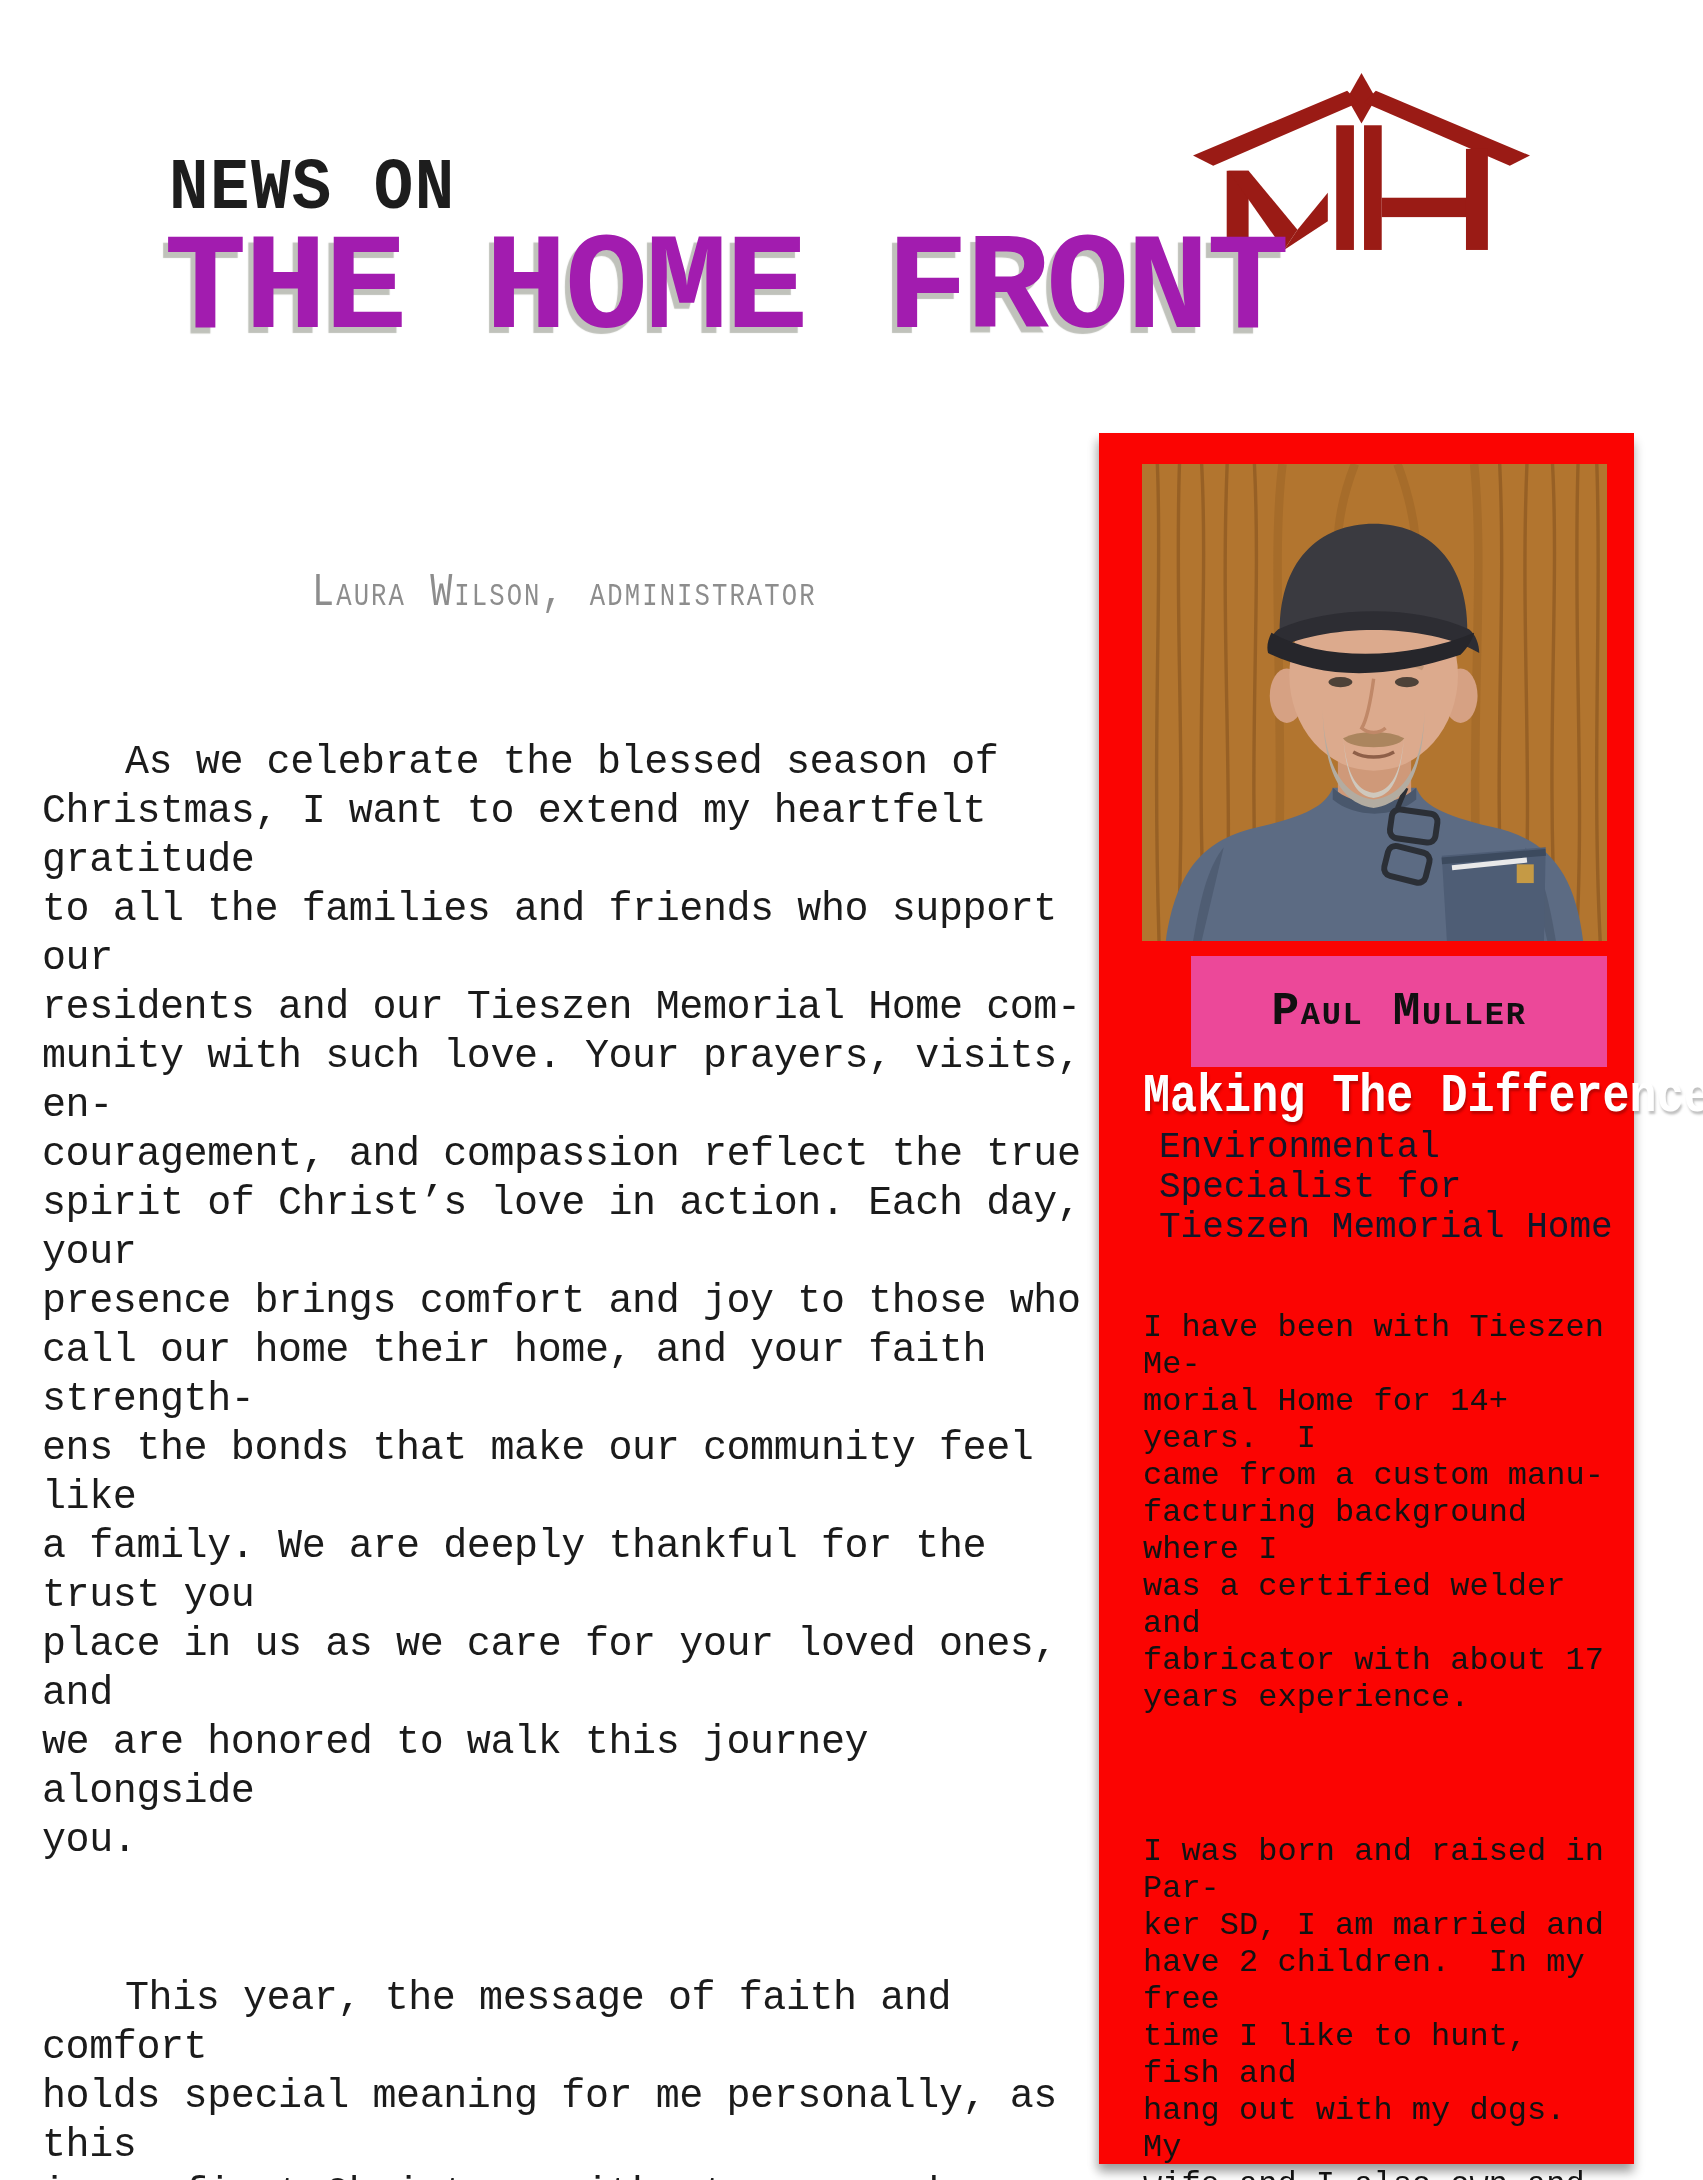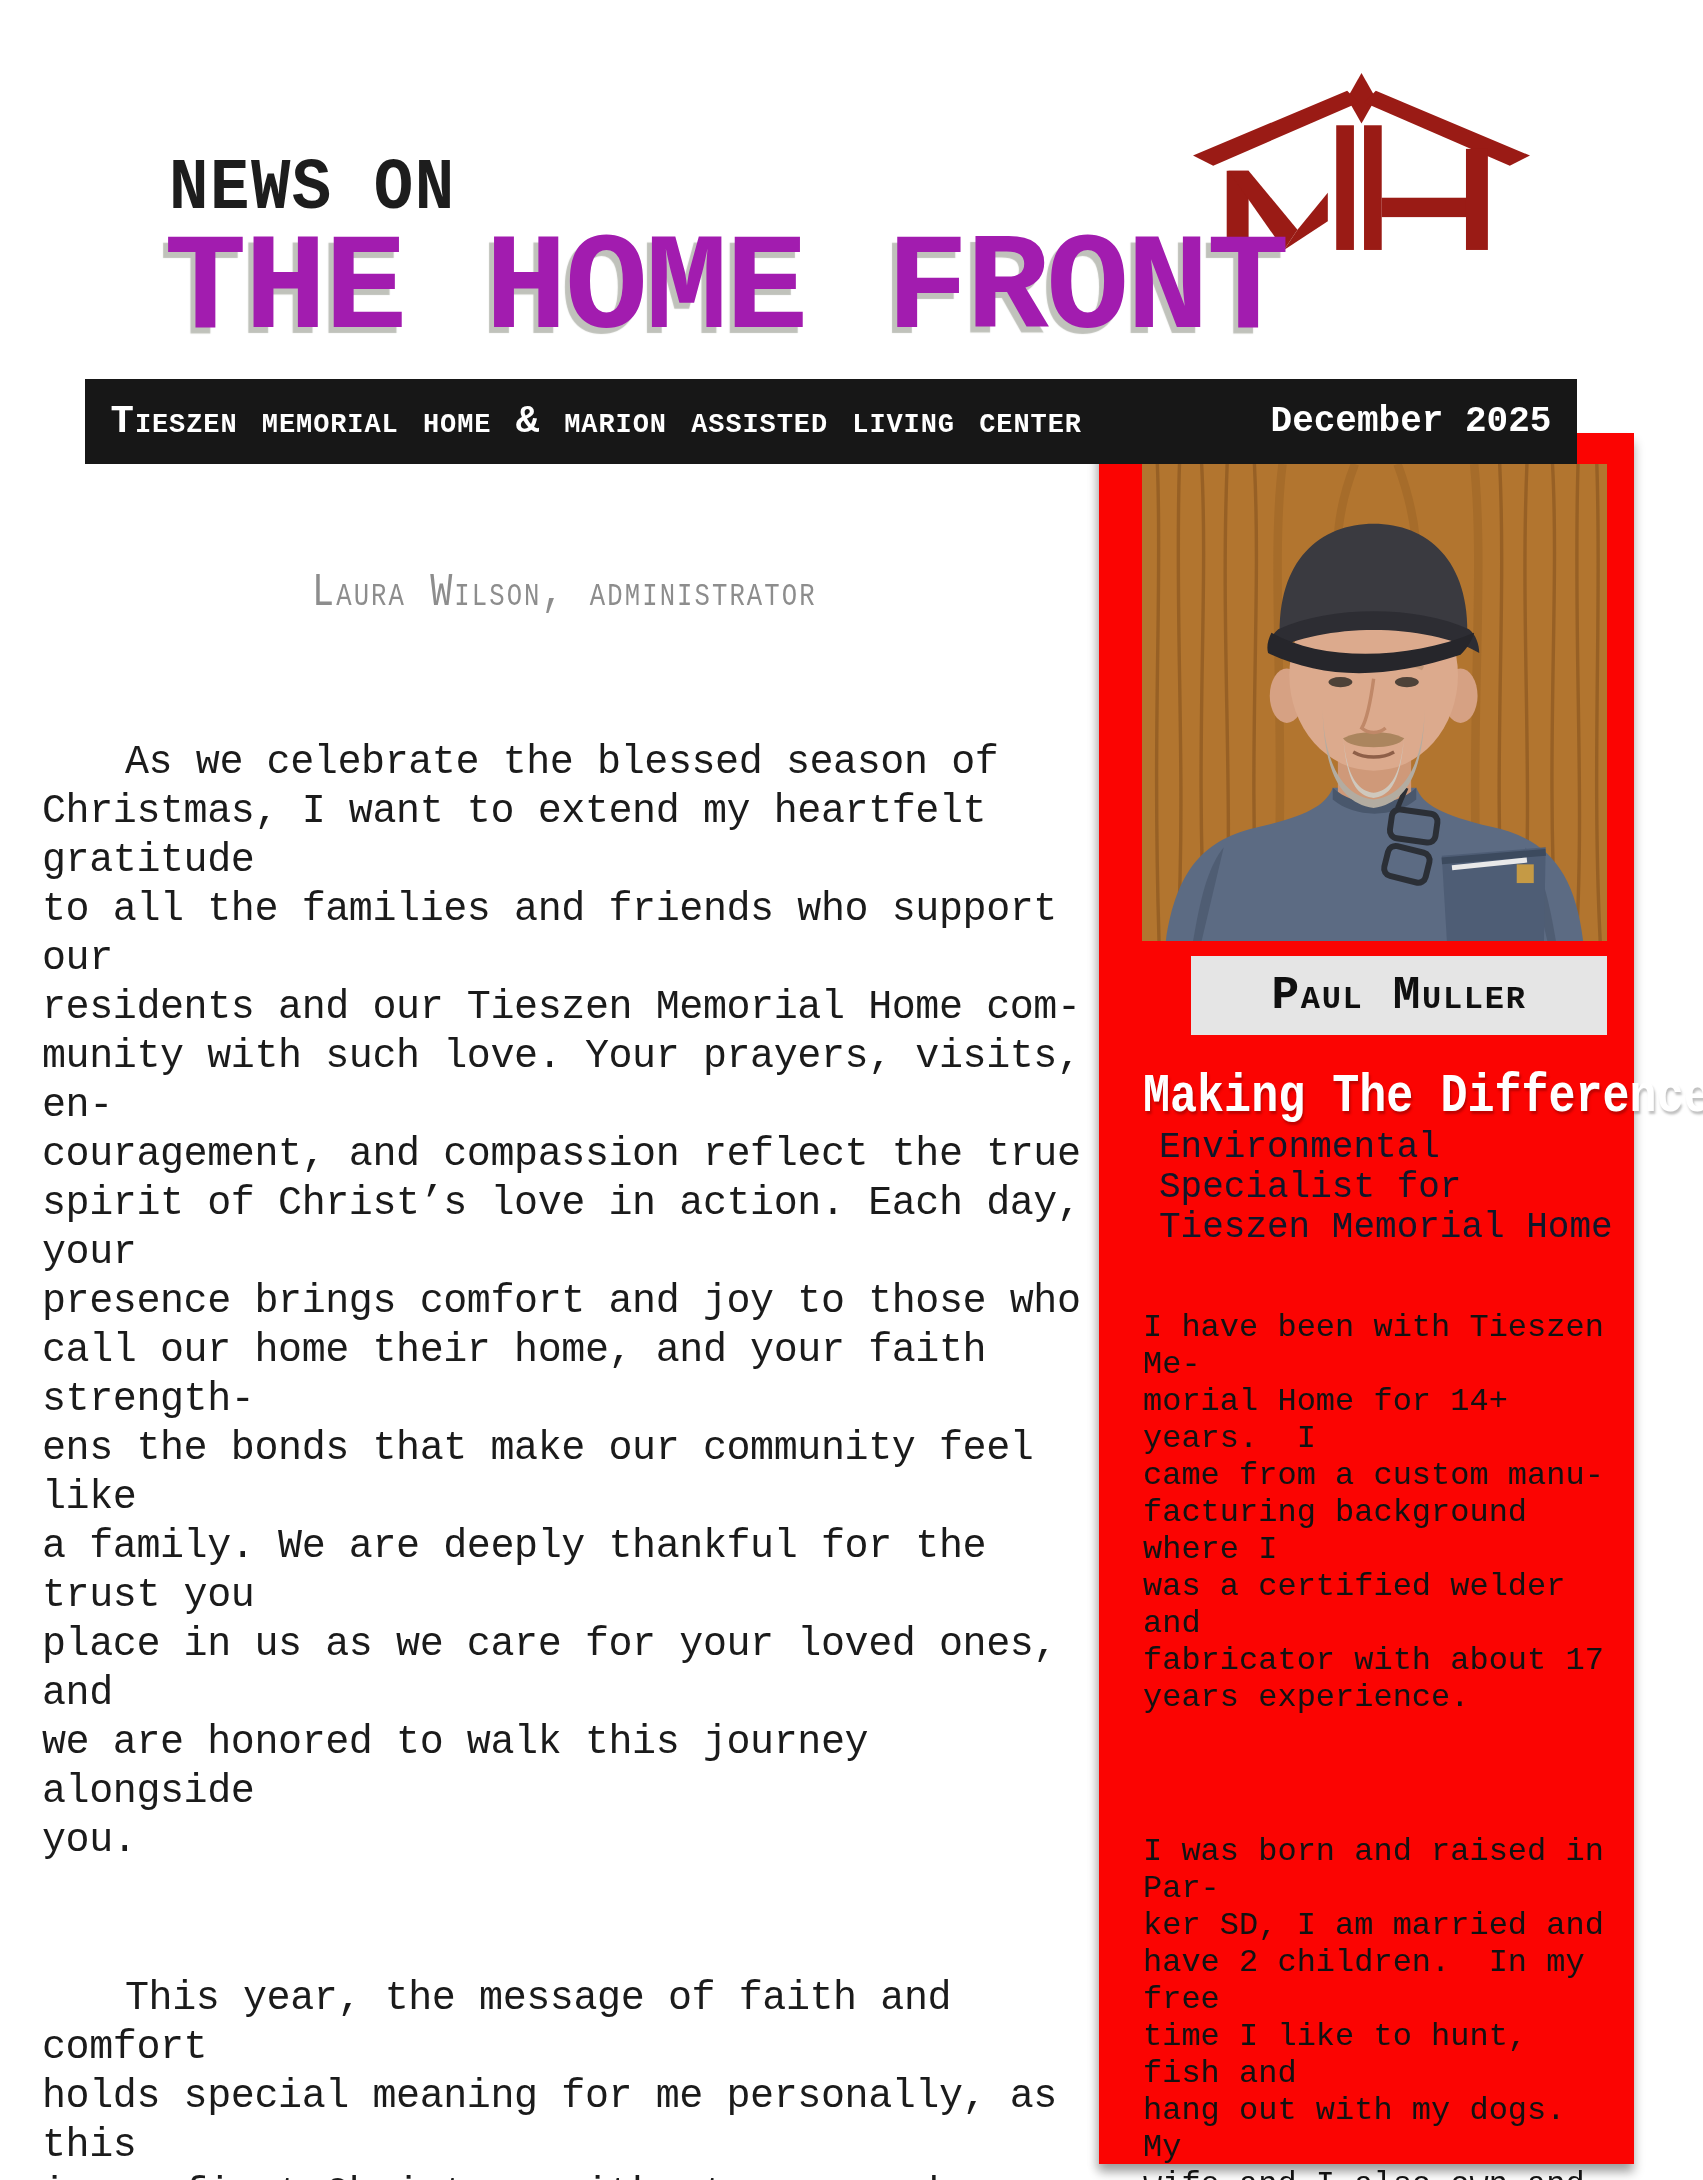--- a/index.html
+++ b/index.html
@@ -31,21 +31,21 @@
           white-space:nowrap;}
   .article-body{position:absolute;left:34px;top:632px;width:1063px;font-size:40px;
           line-height:49px;color:#1b1b1b;letter-spacing:-0.4px;white-space:pre-wrap;}
   .article-body p{margin:8px;text-indent:83px;}
   .article-body p+p{margin-top:2.6px;}
 
   
   .sidebar{position:absolute;left:1099px;top:433px;width:535px;height:1731px;background:#fb0402;
           z-index:3;box-shadow:0 8.5px 10.2px rgba(0,0,0,.32),-4.3px 5.1px 8.5px rgba(0,0,0,.10);}
   .photo{position:absolute;left:43px;top:31px;width:465px;height:477px;}
-  .nameplate{position:absolute;left:92px;top:523px;width:416px;height:79px;background:#e5e5e5;
+  .nameplate{position:absolute;left:92px;top:523px;width:416px;height:111px;background:#ec4899;
           color:#101010;display:flex;align-items:center;justify-content:center;
           font-variant:small-caps;font-weight:700;font-size:46px;letter-spacing:1.7px;}
   .sb-heading{position:absolute;left:44px;top:634px;margin:0;color:#ffffff;font-size:53px;
           font-weight:700;transform:scaleX(.85);transform-origin:left top;white-space:nowrap;
           text-shadow:1.7px 2.6px 2.6px rgba(0,0,0,.25);}
   .sb-sub{position:absolute;left:60px;top:695px;font-size:36px;line-height:40px;font-weight:500;
           color:#0f172a;white-space:pre-wrap;}
   .sb-body{position:absolute;left:44px;top:802px;width:467px;font-size:32px;line-height:37px;
           color:#121212;white-space:pre-wrap;}
   .sb-body p{margin:0 0 43px 0;}
@@ -69,24 +69,20 @@
       <polygon points="108,210 124,186 160,142 160,176"></polygon>
 
       <rect x="170" y="62" width="21" height="148"></rect>
       <rect x="203" y="62" width="21" height="148"></rect>
 
       <rect x="224" y="148" width="102" height="23"></rect>
       <rect x="324" y="90" width="26" height="120"></rect>
     </g>
   </svg>
 
-  <div class="date-bar">
-    <span class="facility">Tieszen memorial home &amp; marion assisted living center</span>
-    <span class="issue-date">December 2025</span>
-  </div>
 
   <div class="byline-wrap">
     <span class="byline">Laura Wilson, administrator</span>
   </div>
   <div class="article-body">
     <p>As we celebrate the blessed season of
 Christmas, I want to extend my heartfelt gratitude
 to all the families and friends who support our
 residents and our Tieszen Memorial Home com-
 munity with such love. Your prayers, visits, en-

